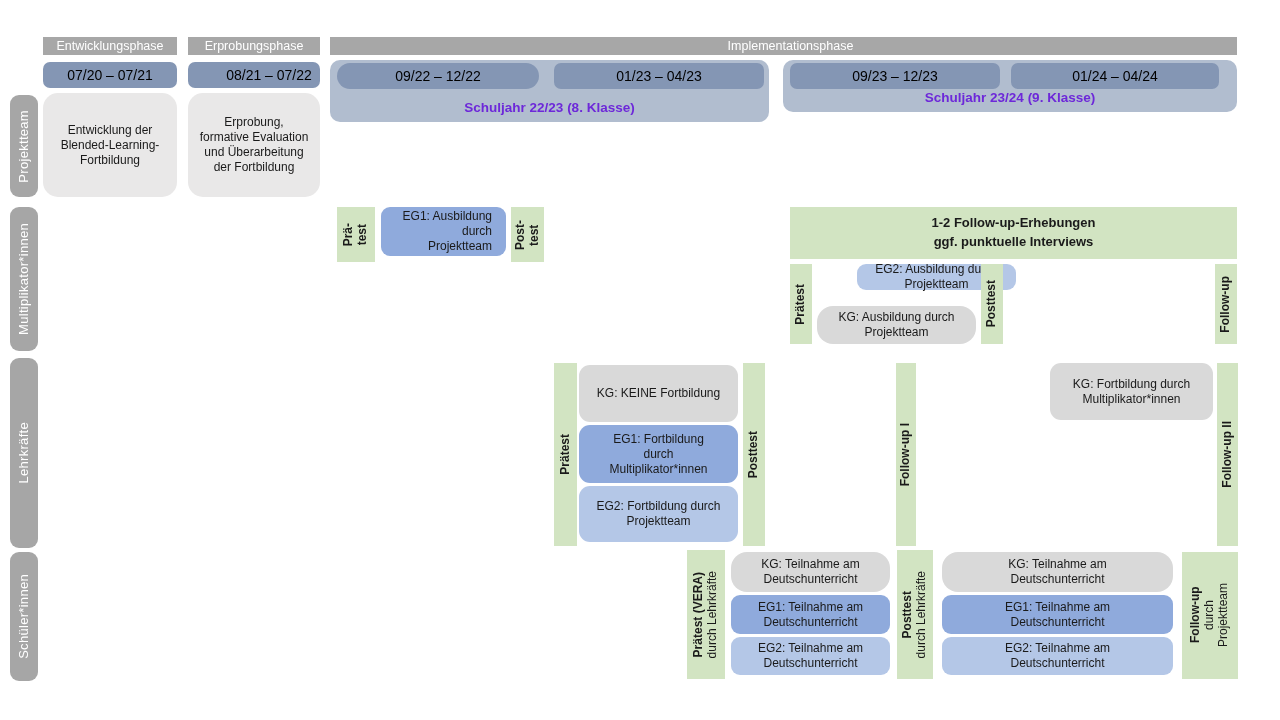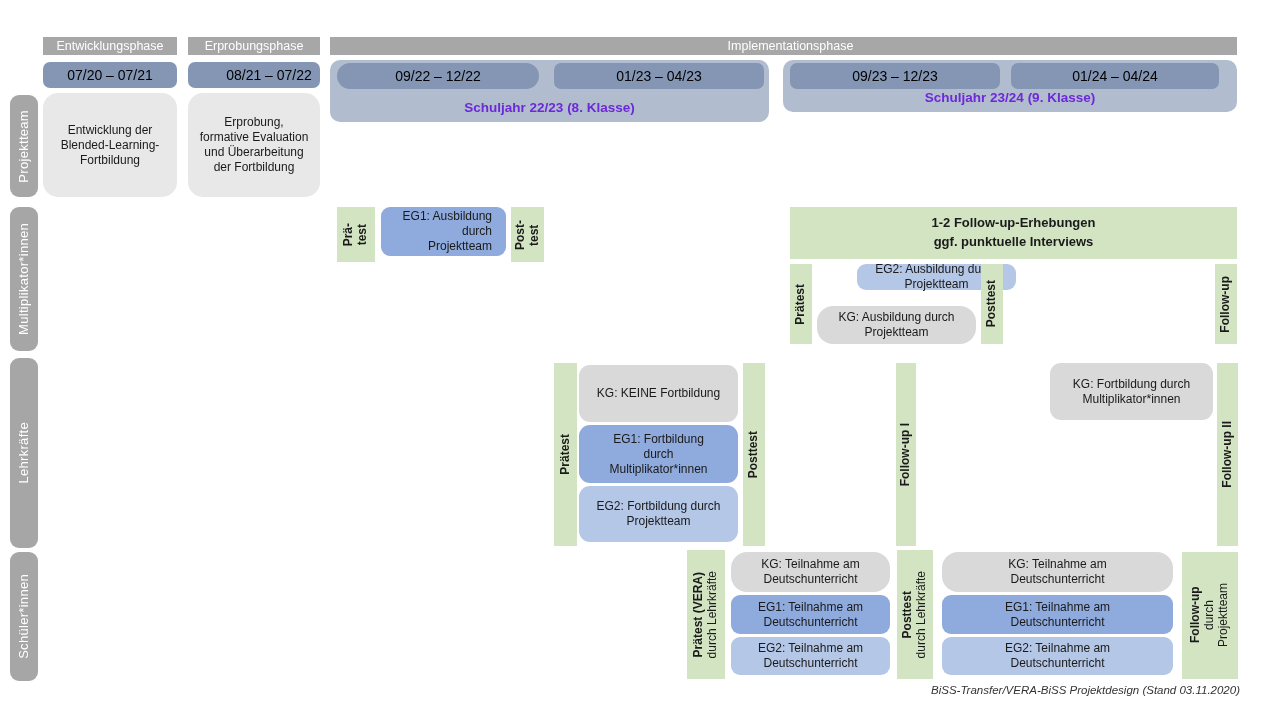--- a/index.html
+++ b/index.html
@@ -138,14 +138,13 @@
   <div class="abs cen box eg1 wide" style="left:942px;top:595px;width:231px;height:39px;">EG1: Teilnahme am Deutschunterricht</div>
   <div class="abs cen box eg2 wide" style="left:942px;top:637px;width:231px;height:38px;">EG2: Teilnahme am Deutschunterricht</div>
   <div class="abs cen green" style="left:1182px;top:552px;width:56px;height:127px;">
     <div class="vt">
       <span class="vbold">Follow-up</span>
       <span class="vreg">durch</span>
       <span class="vreg">Projektteam</span>
     </div>
   </div>
 
-  <div class="abs caption" style="right:40px;top:684px;">BiSS-Transfer/VERA-BiSS Projektdesign (Stand 03.11.2020)</div>
 </div>
 
 </body></html>

